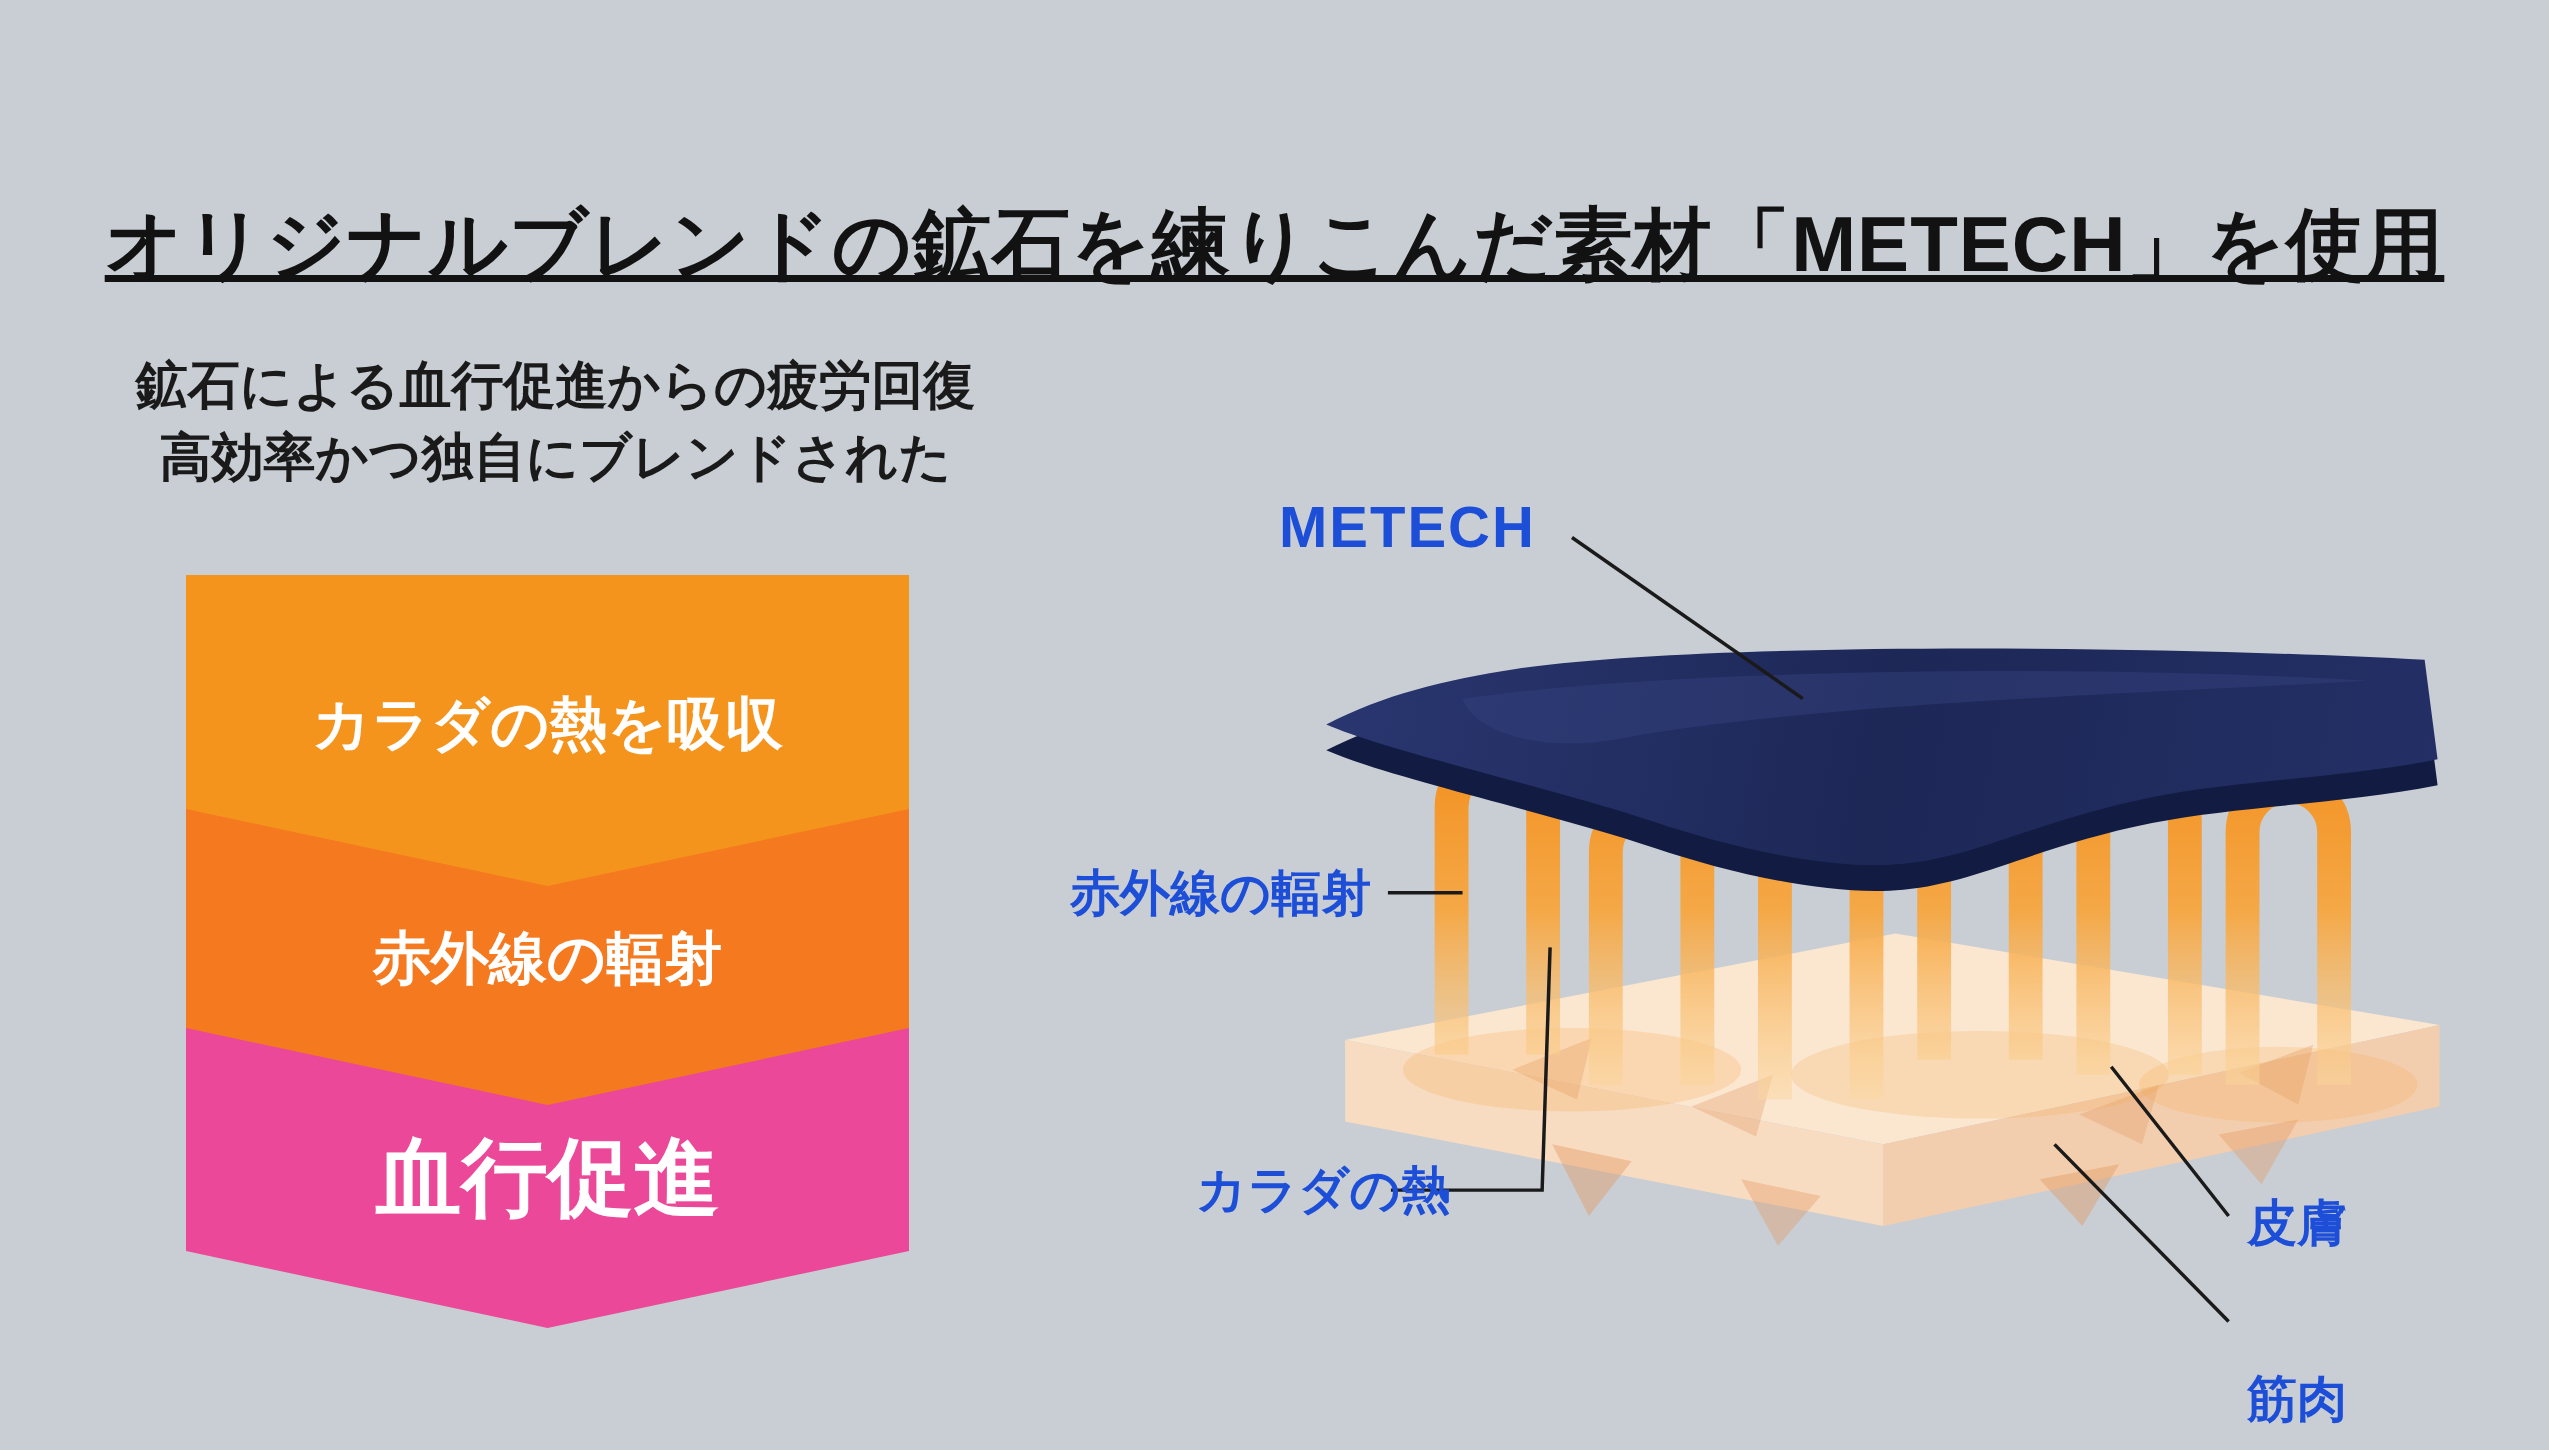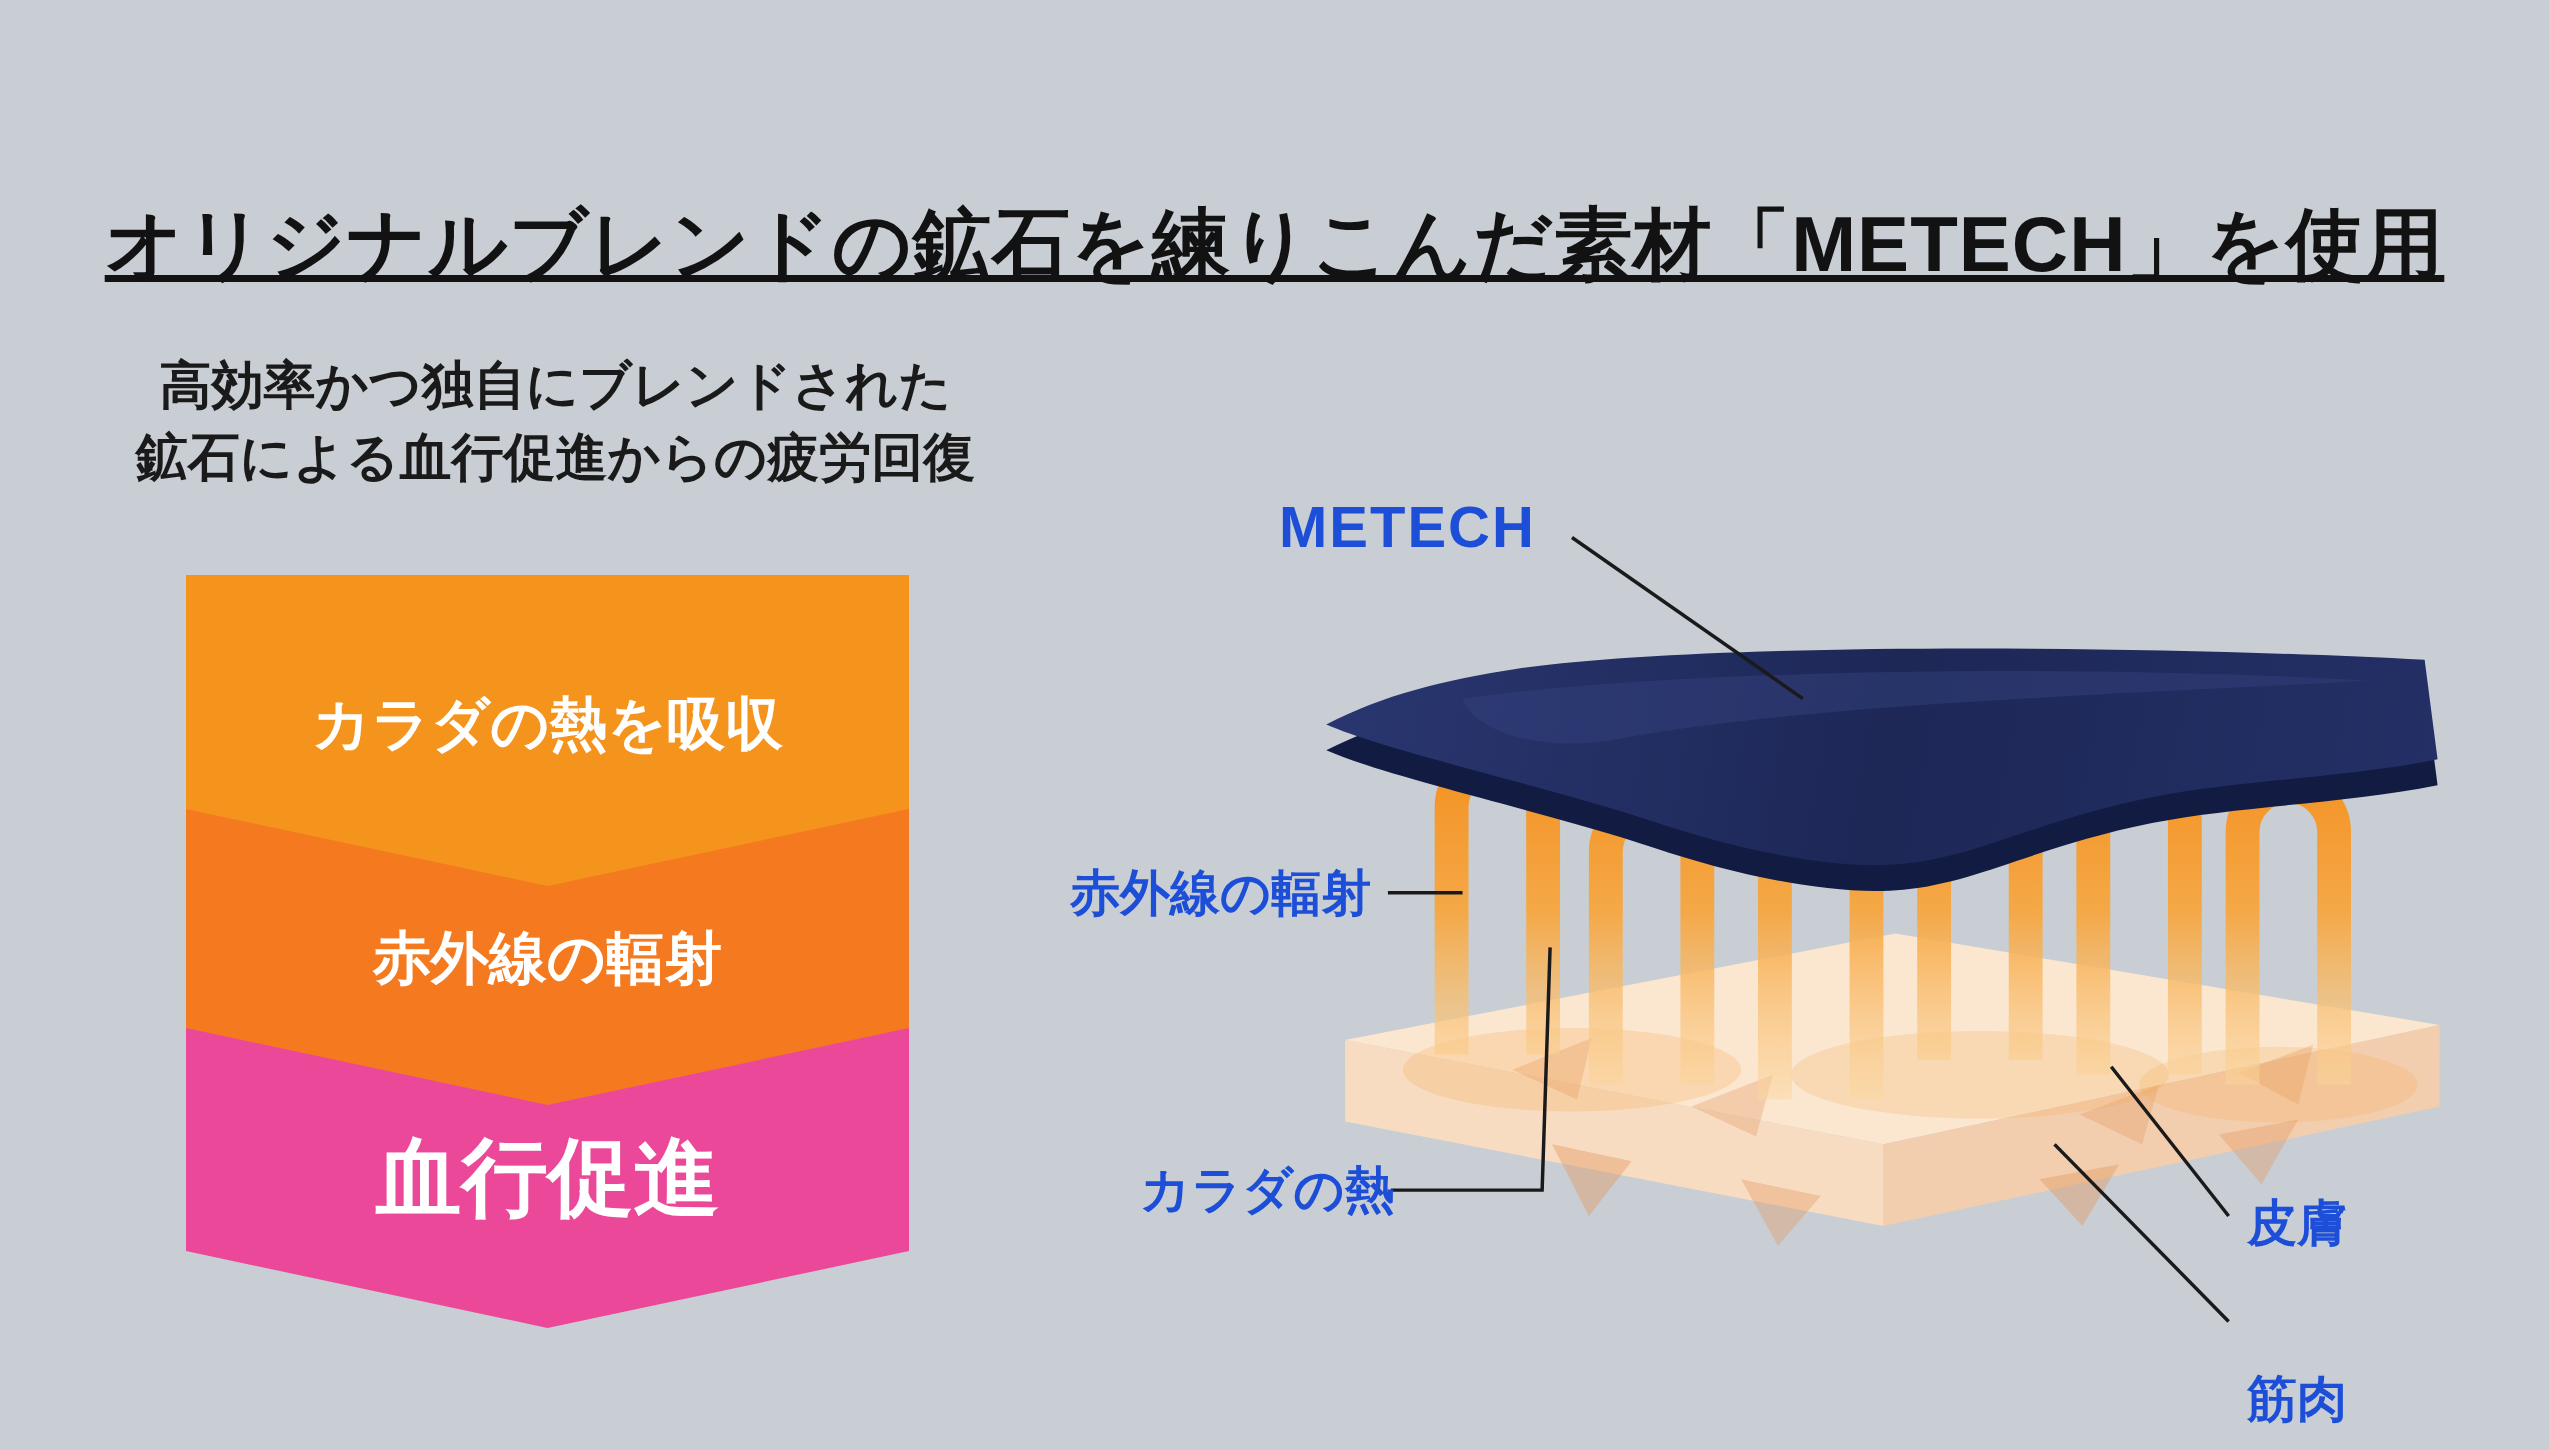--- a/index.html
+++ b/index.html
@@ -71,32 +71,32 @@
   .diag-label {
     position: absolute;
     font-size: 50px;
     font-weight: 700;
     color: #1d4ed8;
     white-space: nowrap;
     line-height: 1;
   }
   .lbl-metech   { top: 498px; left: 1279px; font-size: 58px; font-weight: 800; letter-spacing: 2px; }
   .lbl-infrared { top: 868px;  left: 1070px; }
-  .lbl-bodyheat { top: 1165px; left: 1140px; }
+  .lbl-bodyheat { top: 1165px; left: 1196px; }
   .lbl-skin     { top: 1198px; left: 2247px; text-align: center; }
   .lbl-muscle   { top: 1374px; left: 2247px; }
 </style>
 </head>
 <body>
 
 <h1 class="page-title">オリジナルブレンドの鉱石を練りこんだ素材「METECH」を使用</h1>
 
 <div class="subtitle">
+  <div>鉱石による血行促進からの疲労回復</div>
   <div>高効率かつ独自にブレンドされた</div>
-  <div>鉱石による血行促進からの疲労回復</div>
 </div>
 
 <div class="flow">
   <div class="chev chev1">
     <span class="step-label">カラダの熱を吸収</span>
   </div>
   <div class="chev chev2">
     <span class="step-label">赤外線の輻射</span>
   </div>
   <div class="chev chev3">

